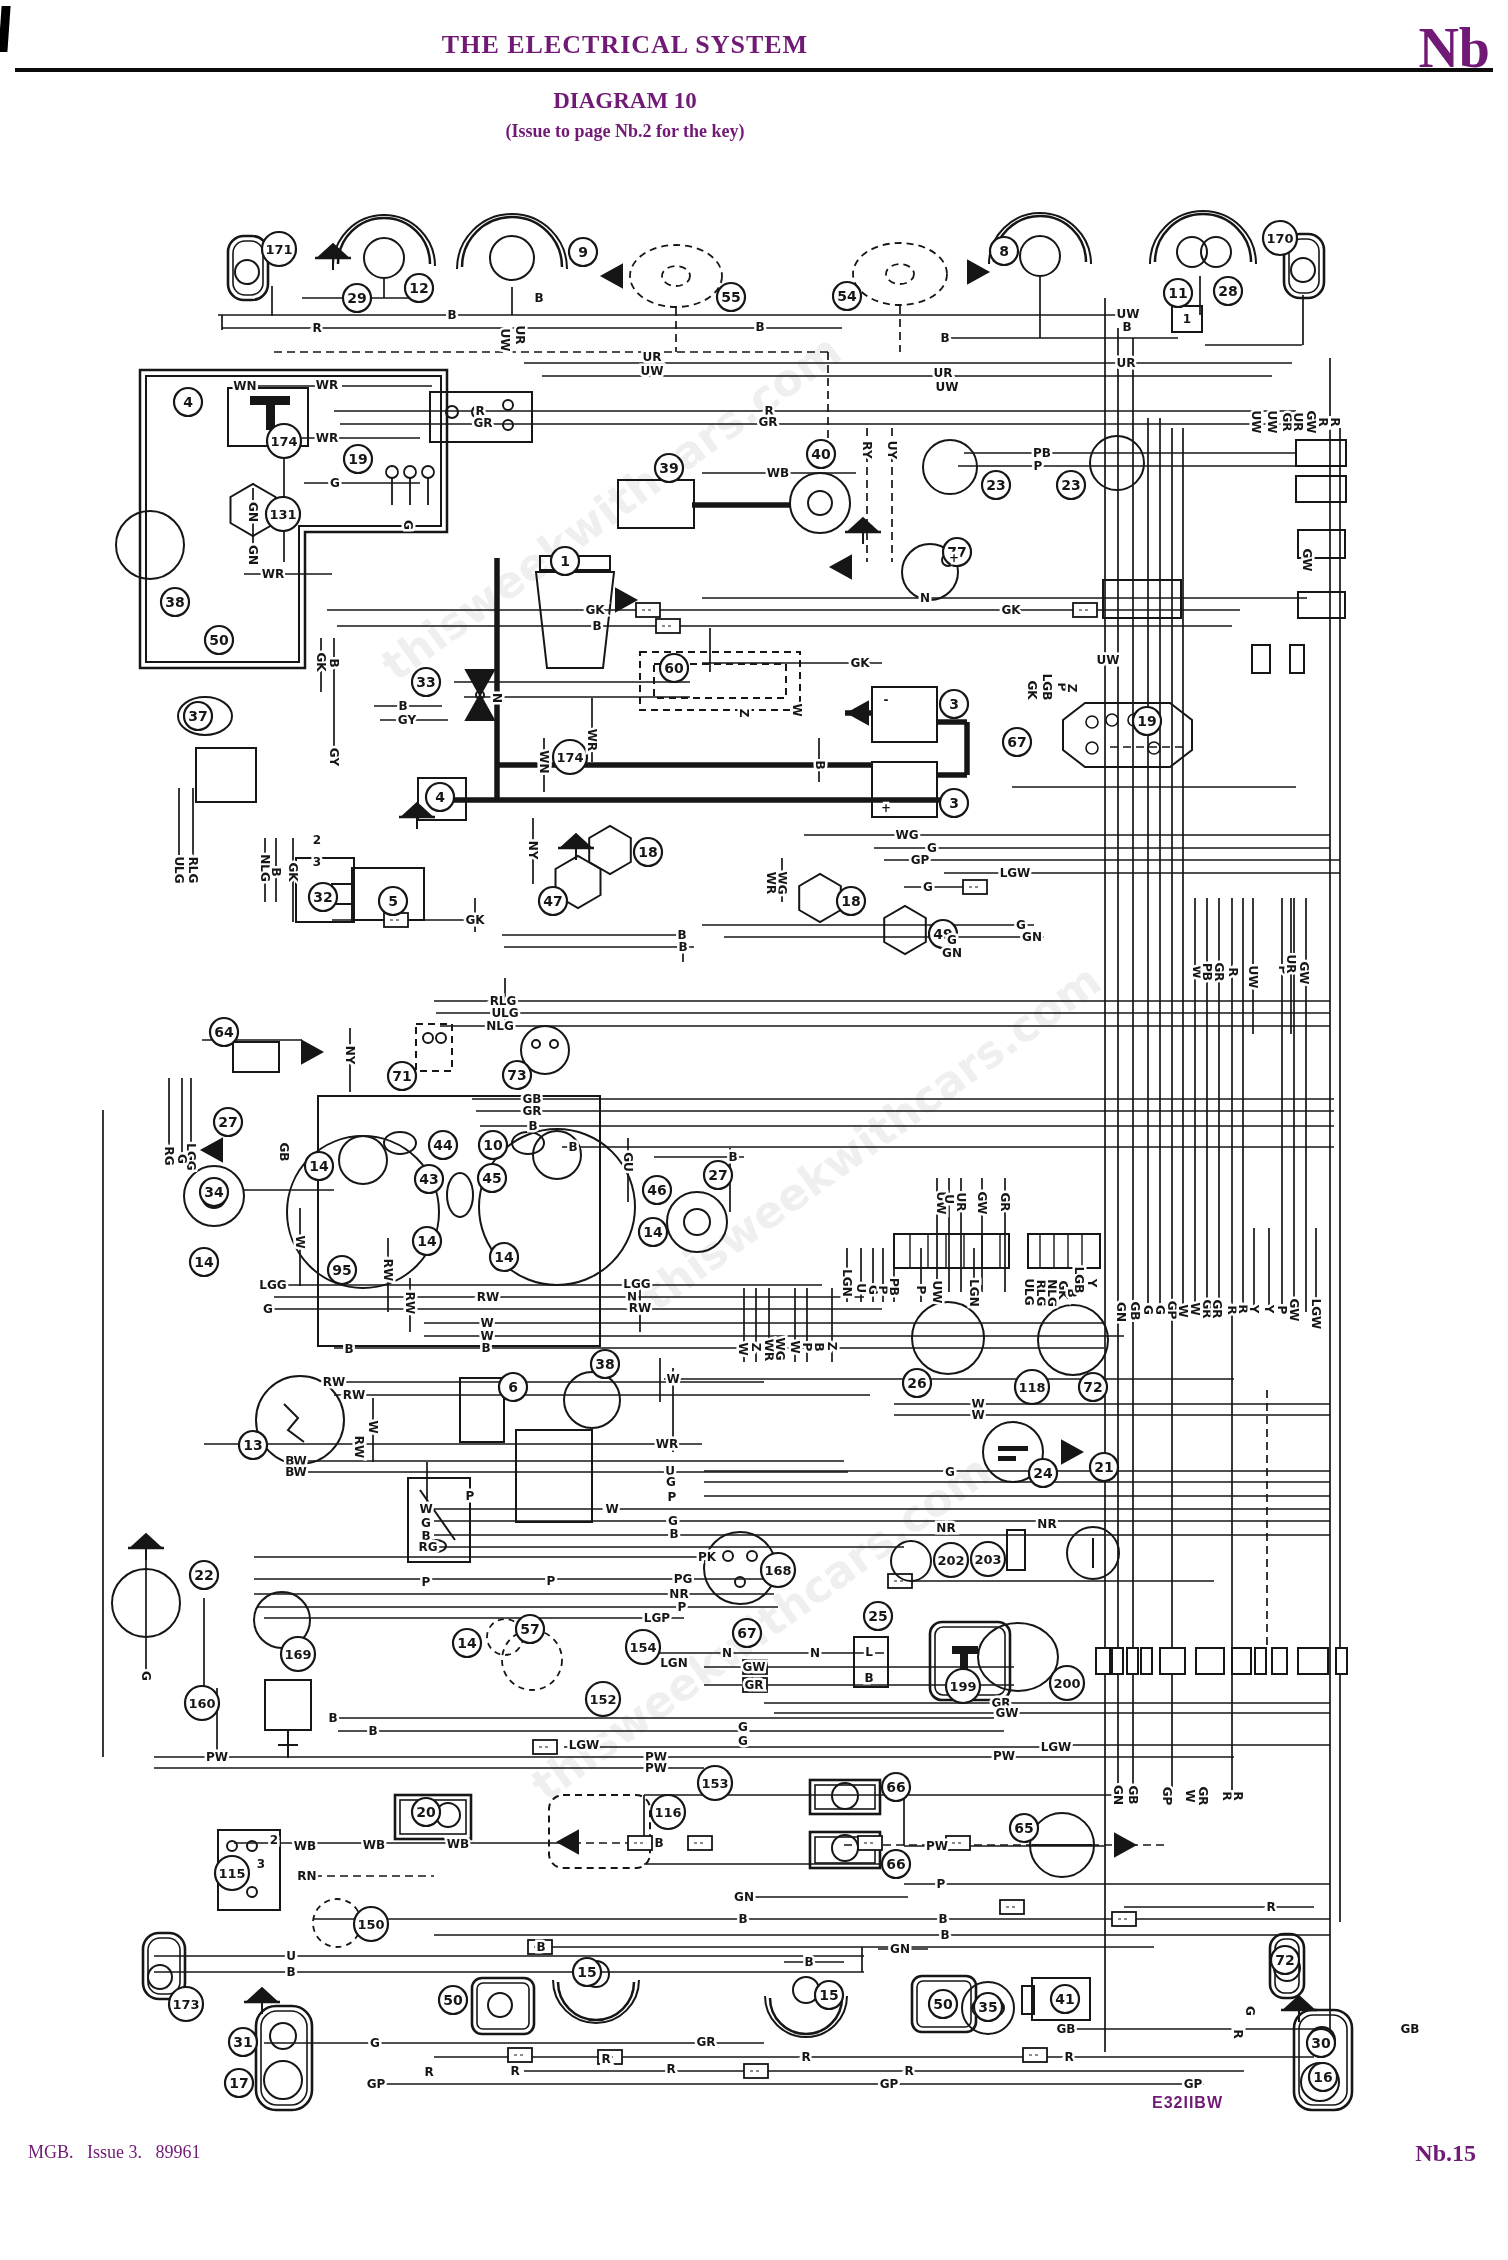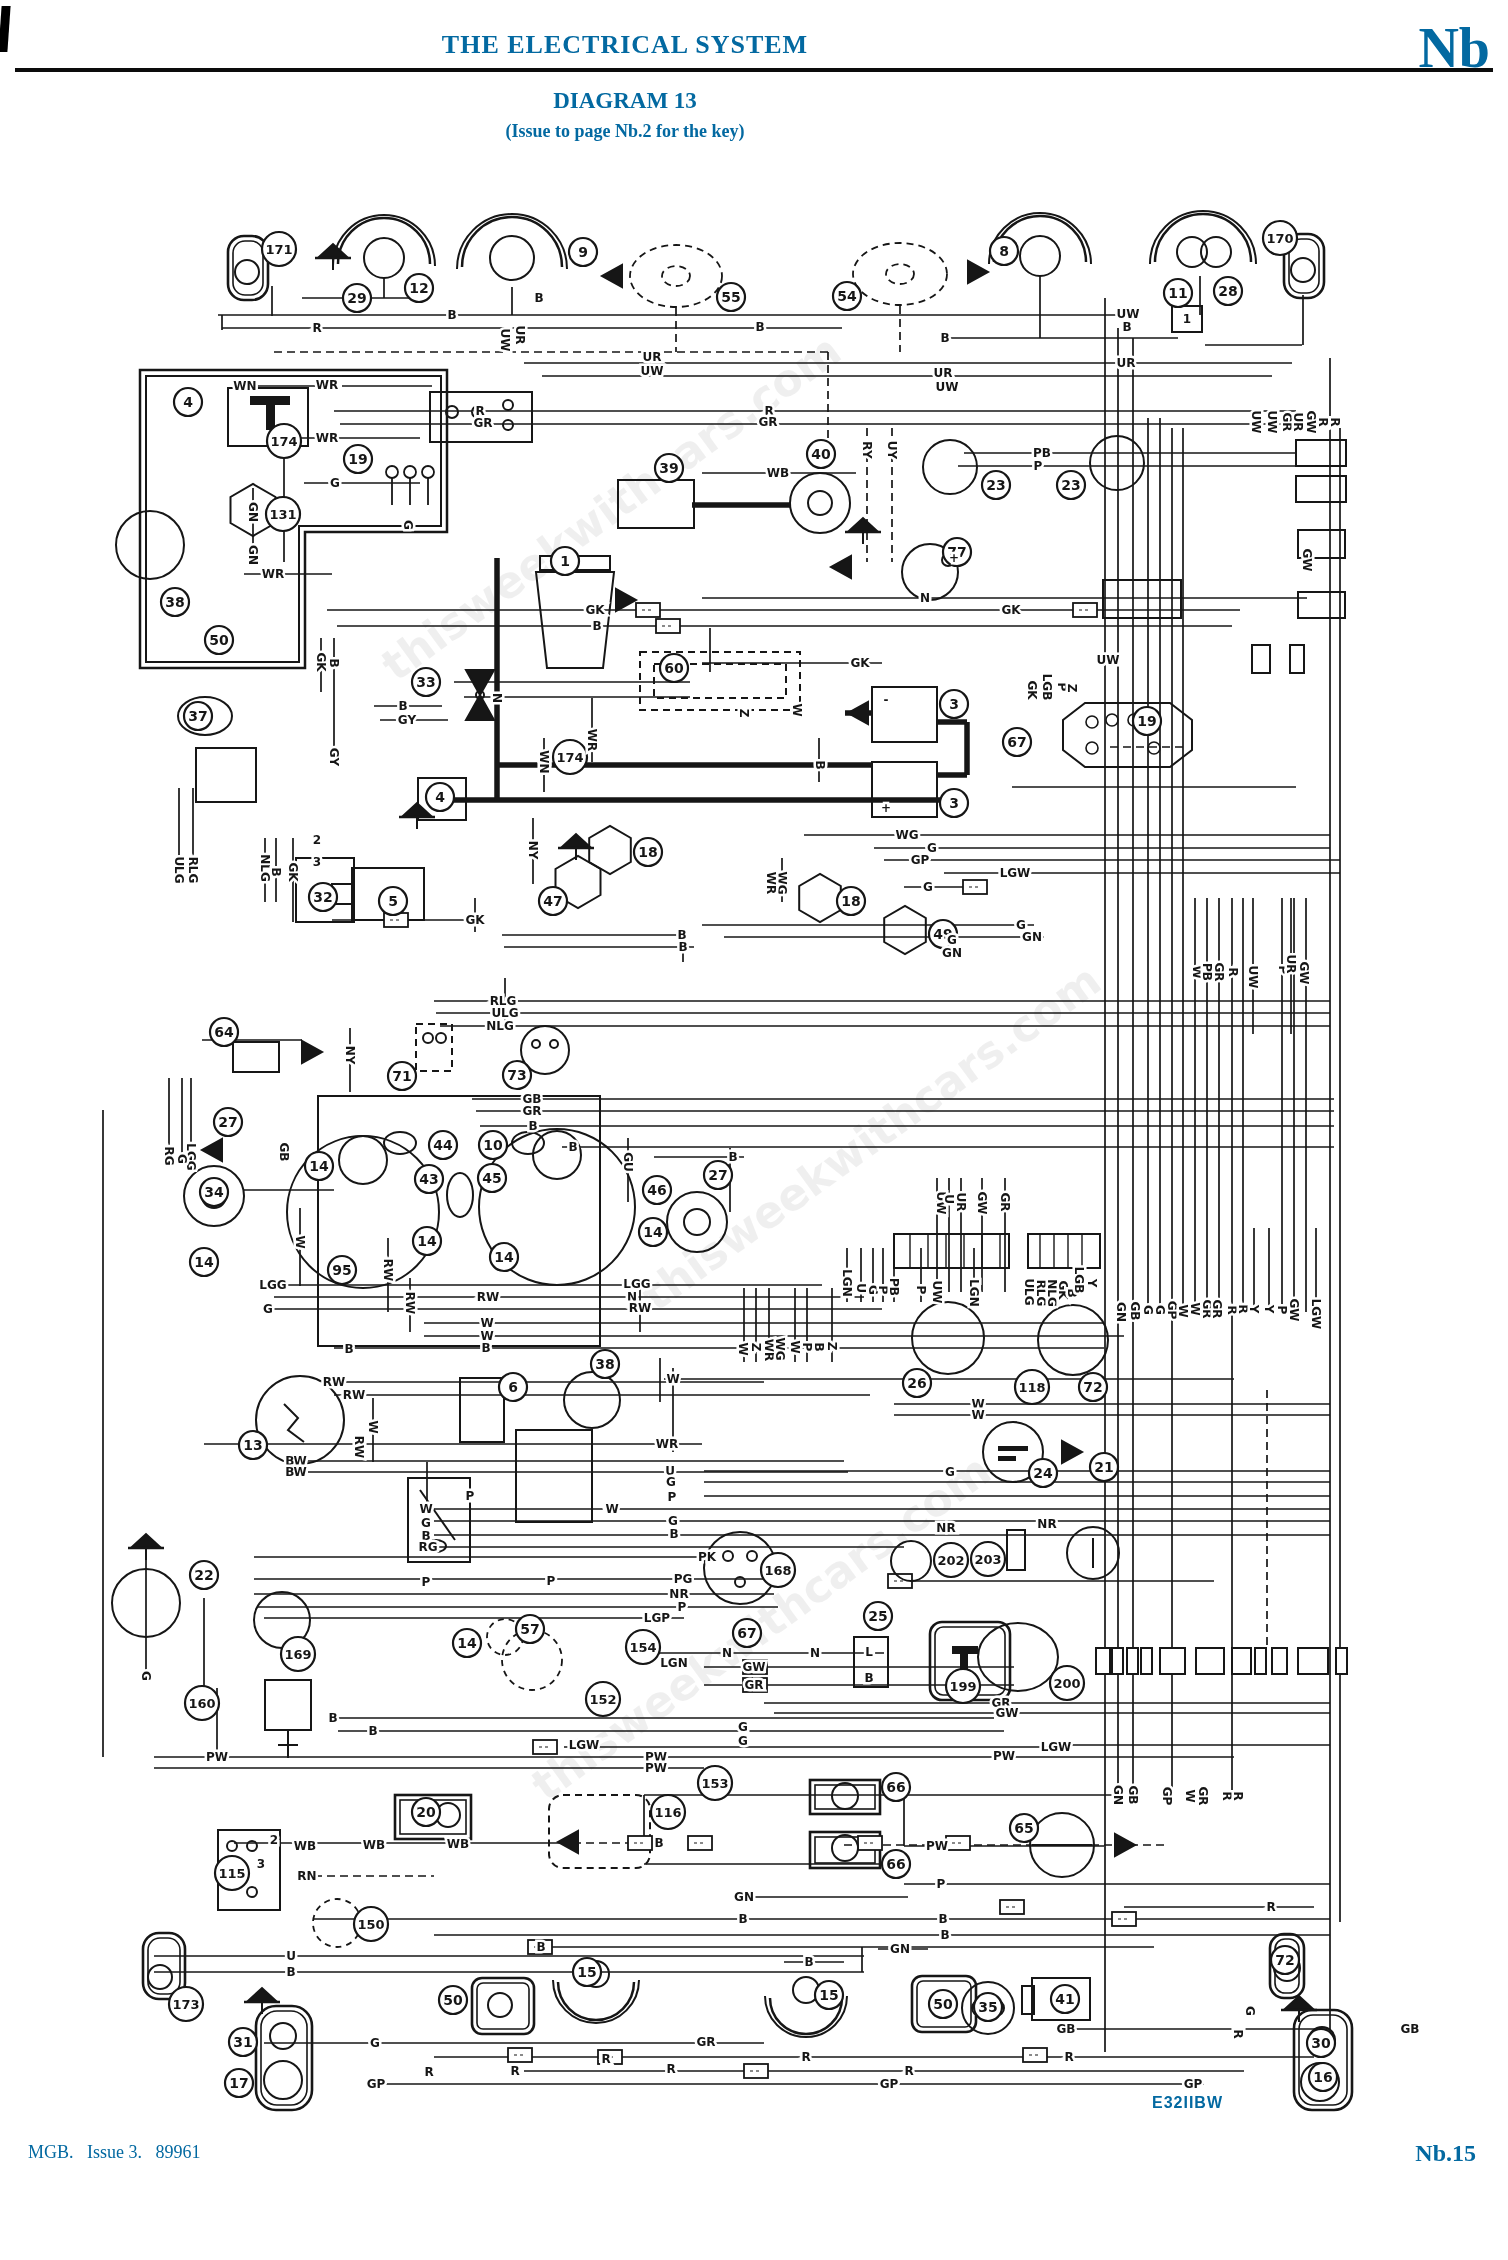--- a/index.html
+++ b/index.html
@@ -1,17 +1,17 @@
 <!DOCTYPE html>
 <html><head>
 <meta charset="utf-8">
 <style>
   html,body{margin:0;padding:0;background:#e8e8e8;}
   .page{position:relative;width:1508px;height:2260px;background:#ffffff;overflow:hidden;
-        font-family:"Liberation Serif", serif;color:#0369a1;}
+        font-family:"Liberation Serif", serif;color:#701a75;}
   .corner-mark{position:absolute;left:0;top:6px;width:9px;height:46px;background:#000;
                transform:skewX(-4deg);}
   .hdr-title{position:absolute;top:30px;left:385px;width:480px;text-align:center;
              font-size:26px;font-weight:bold;letter-spacing:1px;}
   .hdr-code{position:absolute;top:16px;right:18px;font-size:56px;font-weight:bold;margin-left:6px;}
   .hdr-rule{position:absolute;top:68px;left:15px;width:1478px;height:4px;background:#0c0c0c;}
   .dia-title{position:absolute;top:88px;left:385px;width:480px;text-align:center;
              font-size:23px;font-weight:bold;}
   .dia-sub{position:absolute;top:121px;left:335px;width:580px;text-align:center;
            font-size:18px;font-weight:bold;}
@@ -23,21 +23,21 @@
   .wm{font-family:"DejaVu Sans", sans-serif;font-weight:bold;font-size:44px;fill:#8a8a8a;opacity:.13;}
 </style>
 </head>
 <body>
 
 <div class="page">
   <div class="corner-mark"></div>
   <div class="hdr-title">THE ELECTRICAL SYSTEM</div>
   <div class="hdr-code">Nb</div>
   <div class="hdr-rule"></div>
-  <div class="dia-title">DIAGRAM 13</div>
+  <div class="dia-title">DIAGRAM 10</div>
   <div class="dia-sub">(Issue to page Nb.2 for the key)</div>
   <svg id="schematic" width="1508" height="2260" viewBox="0 0 1508 2260">
       <text x="620" y="520" text-anchor="middle" class="wm" transform="rotate(-36 620 520)">thisweekwithcars.com</text>
       <text x="880" y="1150" text-anchor="middle" class="wm" transform="rotate(-36 880 1150)">thisweekwithcars.com</text>
       <text x="770" y="1640" text-anchor="middle" class="wm" transform="rotate(-36 770 1640)">thisweekwithcars.com</text>
       <line x1="218" y1="315" x2="1135" y2="315" stroke="#161616" stroke-width="1.7" stroke-dasharray="none"></line>
       <line x1="222" y1="328" x2="842" y2="328" stroke="#161616" stroke-width="1.7" stroke-dasharray="none"></line>
       <line x1="302" y1="298" x2="425" y2="298" stroke="#161616" stroke-width="1.7" stroke-dasharray="none"></line>
       <line x1="950" y1="338" x2="1178" y2="338" stroke="#161616" stroke-width="1.7" stroke-dasharray="none"></line>
       <line x1="1205" y1="345" x2="1302" y2="345" stroke="#161616" stroke-width="1.7" stroke-dasharray="none"></line>

